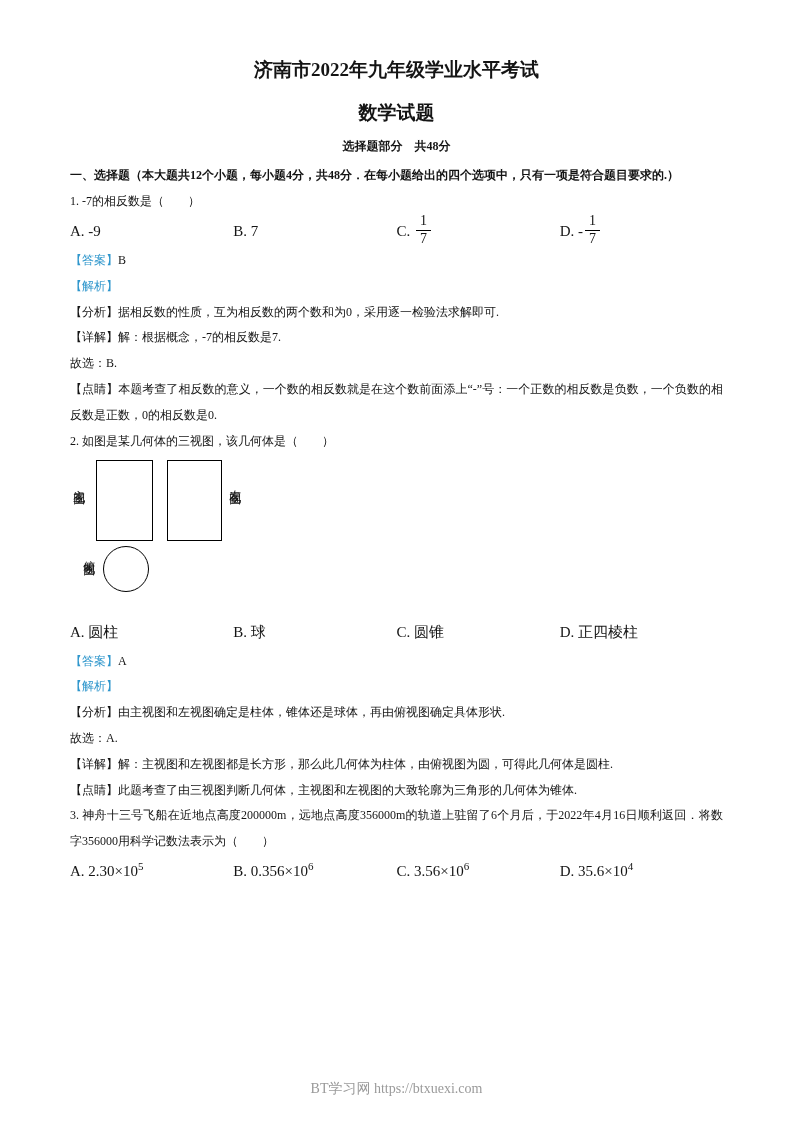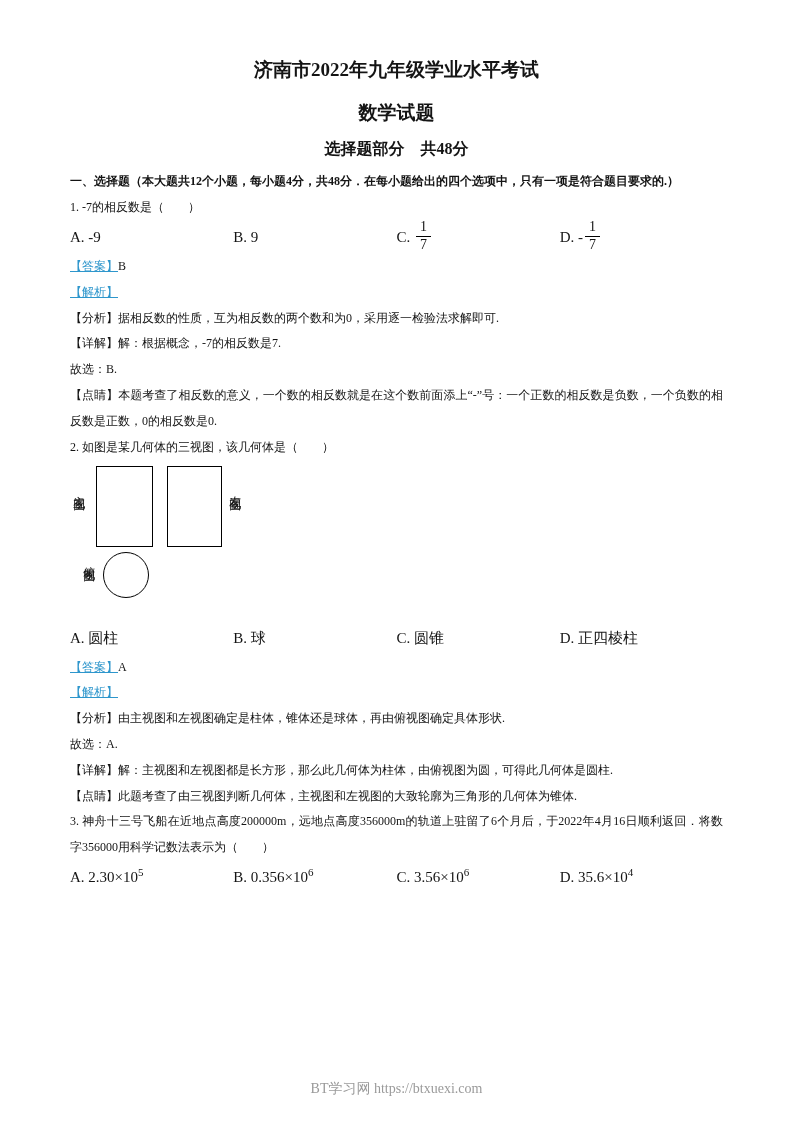--- a/index.html
+++ b/index.html
@@ -6,24 +6,24 @@
   html, body { margin: 0; padding: 0; }
   body {
     width: 793px; height: 1122px; background: #ffffff;
     font-family: "Liberation Serif", "DejaVu Serif", serif;
     color: #141414; overflow: hidden;
   }
   .page { position: relative; width: 793px; height: 1122px; padding: 56px 70px 0 70px; }
   .center { text-align: center; }
   .doc-title { font-size: 19px; font-weight: 700; margin: 0 0 15px 0; line-height: 1.45; }
   .doc-subtitle { font-size: 19px; font-weight: 700; margin: 0 0 11px 0; line-height: 1.45; }
-  .doc-section { font-size: 16px; font-weight: 700; margin: 0 0 8px 0; line-height: 1.5; }
+  .doc-section { font-size: 12px; font-weight: 700; margin: 0 0 8px 0; line-height: 1.5; }
   p.line { font-size: 12px; line-height: 2.15; margin: 0; text-align: justify; }
   .bold { font-weight: 700; }
-  .tag-blue { color: var(--tag-blue, #2e96cc); text-decoration: underline; }
+  .tag-blue { color: var(--tag-blue, #2e96cc); }
   .options { display: flex; font-size: 15px; line-height: 2.15; align-items: center; }
   .options .opt { width: 25%; white-space: nowrap; }
   .frac {
     display: inline-flex; flex-direction: column; align-items: center;
     vertical-align: middle; line-height: 1.2; font-size: 14px; margin: -3px 0 0 2px;
   }
   .frac .num { padding: 0 4px; border-bottom: 1px solid #000; }
   .frac .den { padding: 0 4px; }
   sup { font-size: 11px; line-height: 1; }
   .diagram { position: relative; height: 150px; margin: 4px 0 8px 0; }
@@ -48,21 +48,21 @@
   <h1 class="doc-title center">济南市2022年九年级学业水平考试</h1>
   <h2 class="doc-subtitle center">数学试题</h2>
   <h3 class="doc-section center">选择题部分　共48分</h3>
 
   <p class="line bold">一、选择题（本大题共12个小题，每小题4分，共48分．在每小题给出的四个选项中，只有一项是符合题目要求的.）</p>
 
   <section>
     <p class="line">1. -7的相反数是（　　）</p>
     <div class="options">
       <div class="opt">A. -9</div>
-      <div class="opt">B. 9</div>
+      <div class="opt">B. 7</div>
       <div class="opt"><span>C. </span><span class="frac">
             <span class="num">1</span>
             <span class="den">7</span>
           </span></div>
       <div class="opt"><span>D. -</span><span class="frac">
             <span class="num">1</span>
             <span class="den">7</span>
           </span></div>
     </div>
     <p class="line"><span class="tag-blue">【答案】</span><span>B</span></p>

